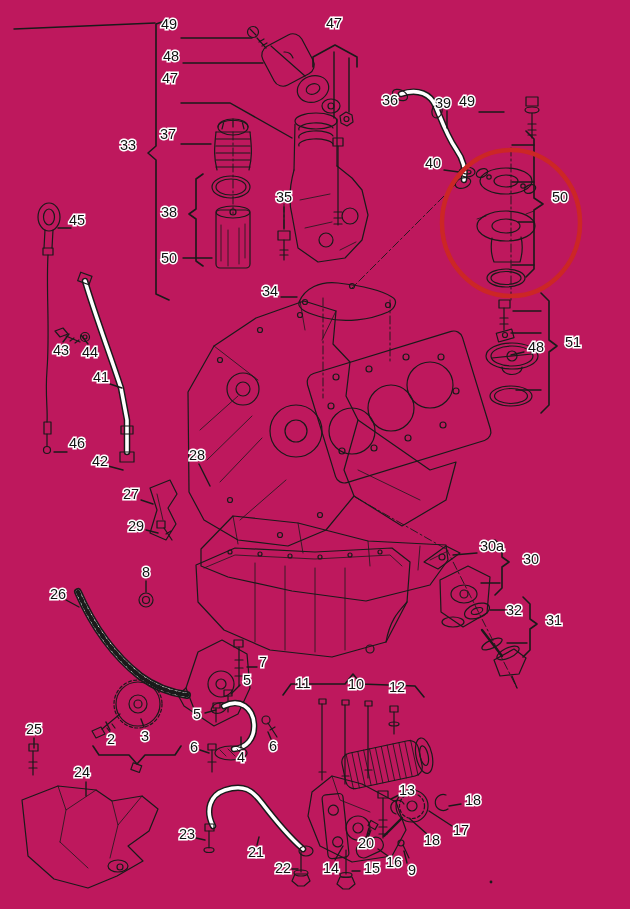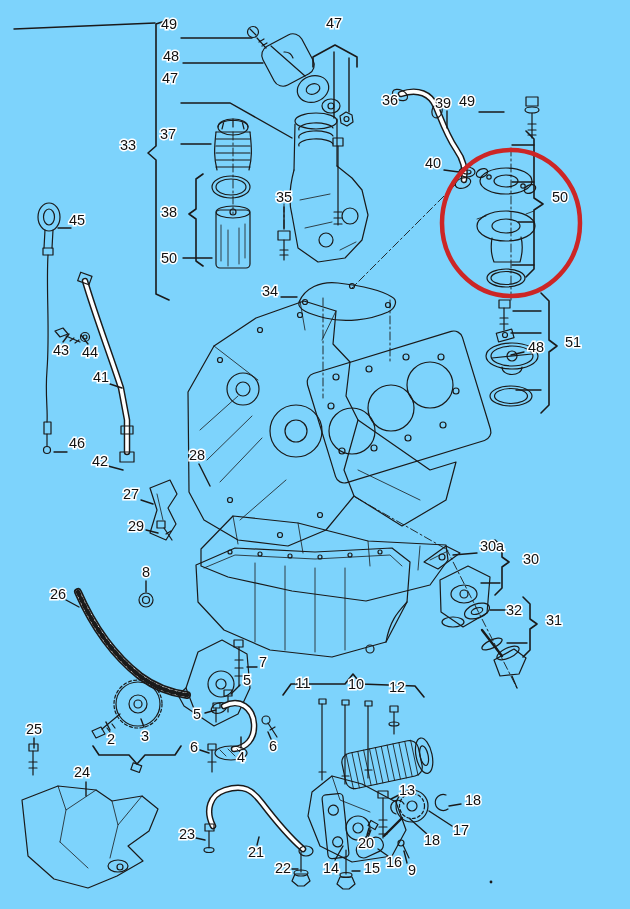--- a/index.html
+++ b/index.html
@@ -1,16 +1,16 @@
 <!DOCTYPE html>
 <html><head>
 <meta charset="utf-8">
 <style>
   html,body{margin:0;padding:0;background:#ffffff;}
-  .stage{position:relative;width:630px;height:909px;background:#7dd3fc;overflow:hidden;
+  .stage{position:relative;width:630px;height:909px;background:#be185d;overflow:hidden;
          font-family:"Liberation Sans",sans-serif;}
   svg{position:absolute;left:0;top:0;}
   
   #artwork path,#artwork circle,#artwork ellipse,#artwork rect,#artwork line,#artwork polyline,#artwork polygon{
     fill:none;stroke:#1a1a1a;stroke-width:1.2;stroke-linejoin:round;stroke-linecap:round;}
   #artwork .thick{stroke-width:2.4;}
   #artwork .thin{stroke-width:0.8;}
   #artwork .tube-outer{stroke-width:6.5;}
   #artwork .tube-inner{stroke:#ffffff;stroke-width:3.6;}
   #artwork .chain-outer{stroke-width:8;}

